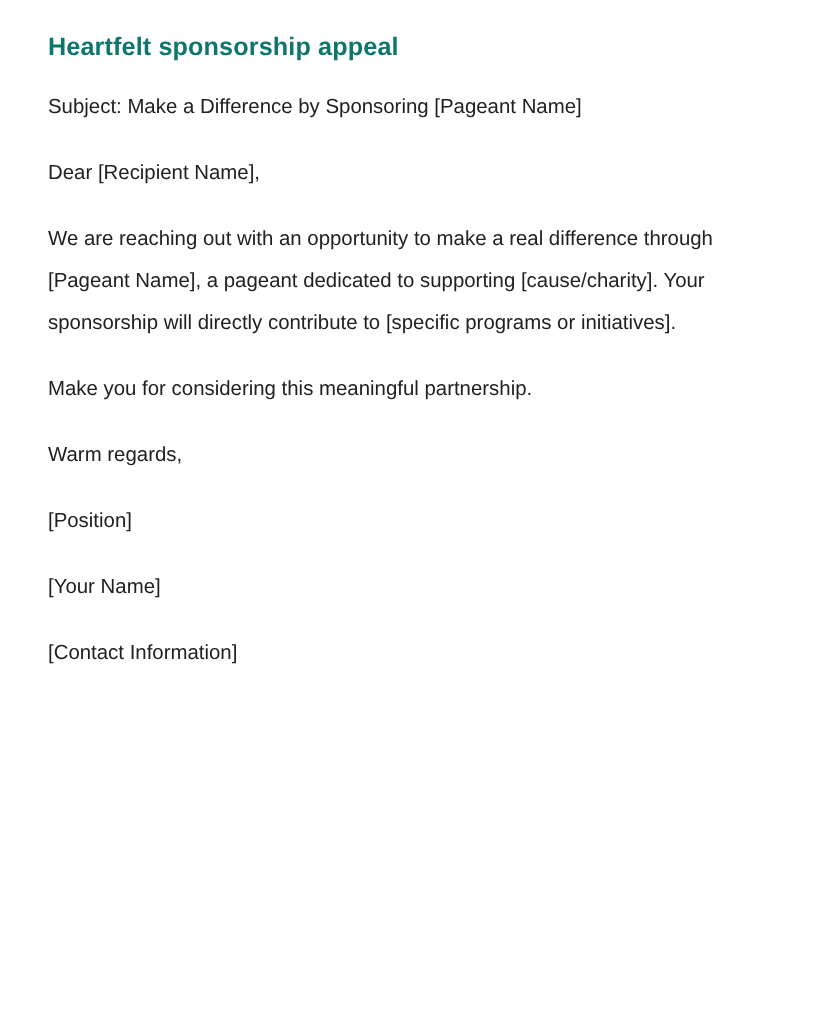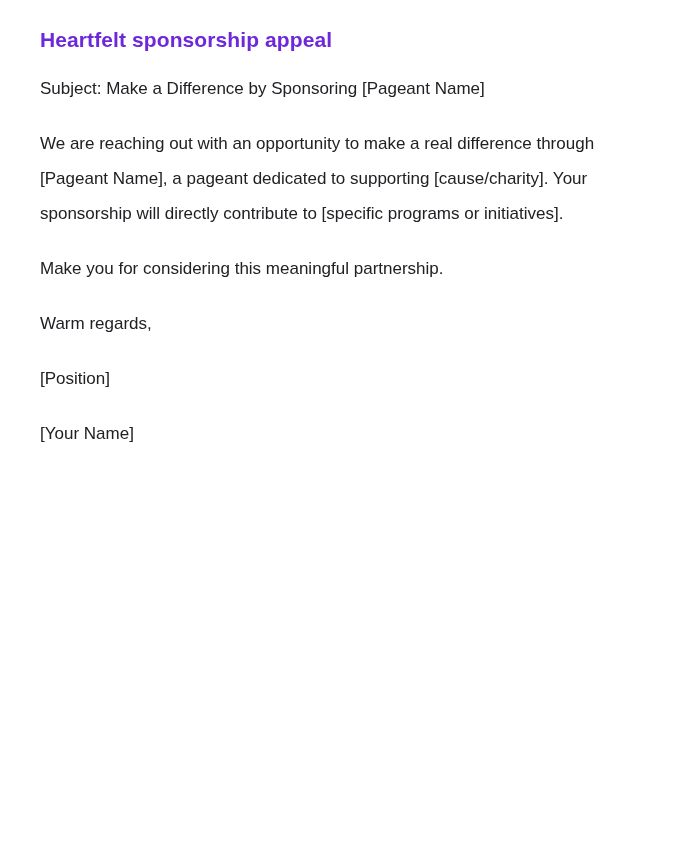--- a/index.html
+++ b/index.html
@@ -16,48 +16,50 @@
   }
   .page {
     padding: 27px 60px 0 40px;
     box-sizing: border-box;
     width: 700px;
   }
   .doc-title {
     font-size: 21px;
     line-height: 26px;
     font-weight: 700;
-    color: #6d28d9;
+    color: #0f766e;
     margin: 0 0 18px 0;
     letter-spacing: 0.1px;
   }
   .doc-par {
     font-size: 17px;
     line-height: 35px;
     margin: 4px 0 20px 0;
     max-width: 600px;
     color: #202124;
   }
 </style>
 </head>
 <body>
 
 <div class="page">
 
   <h1 class="doc-title">Heartfelt sponsorship appeal</h1>
 
   <p class="doc-par">Subject: Make a Difference by Sponsoring [Pageant Name]</p>
 
+  <p class="doc-par">Dear [Recipient Name],</p>
 
   <p class="doc-par">We are reaching out with an opportunity to make a real difference through [Pageant Name], a pageant dedicated to supporting [cause/charity]. Your sponsorship will directly contribute to [specific programs or initiatives].</p>
 
 
   <p class="doc-par">Make you for considering this meaningful partnership.</p>
 
   <p class="doc-par">Warm regards,</p>
 
   <p class="doc-par">[Position]</p>
 
   <p class="doc-par">[Your Name]</p>
 
 
+  <p class="doc-par">[Contact Information]</p>
 
 </div>
 
 </body></html>

